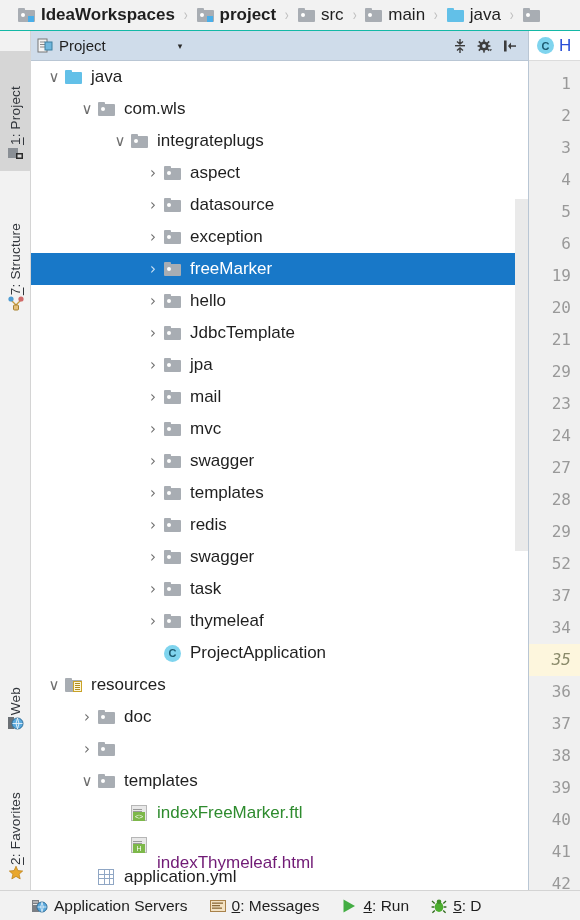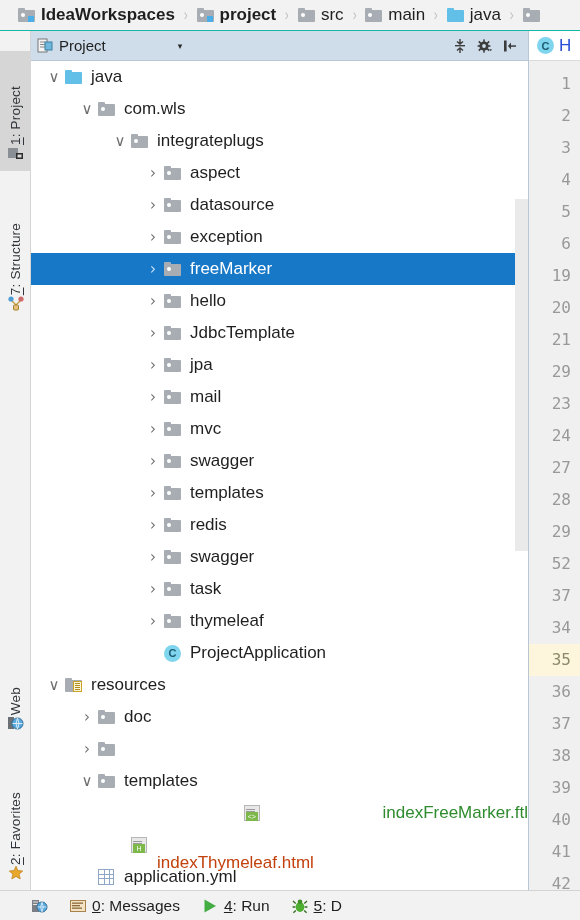--- a/index.html
+++ b/index.html
@@ -90,21 +90,21 @@
   .row.sel { background: #1878c8; color: #ffffff; }
   .row .arrow {
     width: 22px; text-align: center; font-size: 15px; color: #6e6e6e;
     flex: 0 0 auto; font-family: "DejaVu Sans", sans-serif;
   }
   .row.sel .arrow { color: #cfe4f5; }
   .row .arrow.blank { color: transparent; }
   .row .ico-wrap { width: 24px; display: flex; align-items: center; flex: 0 0 auto; }
   .row .label { padding-left: 2px; }
   .row .label.green { color: #2e8b2e; }
-  .row .label.bluefile { color: #c2410c; margin-top: 36px; }
+  .row .label.bluefile { color: #701a75; margin-top: 36px; }
 
   
   .classico { width: 17px; height: 17px; border-radius: 50%; background: #7fd4ee;
               display: flex; align-items: center; justify-content: center;
               font-size: 11px; font-weight: bold; color: #1c5a70; }
   
   .fileico { position: relative; width: 16px; height: 16px; background: #e8e8e8; border: 1px solid #b6b6b6; }
   .fileico i { position: absolute; left: 1px; right: 4px; height: 1px; background: #9a9a9a; }
   .fileico .badge { position: absolute; left: 1px; bottom: -1px; width: 12px; height: 9px;
                     background: #7db84a; color: #fff; font-size: 7px; line-height: 9px; text-align: center; }
@@ -120,21 +120,21 @@
   .editor {
     position: absolute; left: 528px; top: 31px; width: 52px; height: 859px;
     background: #ffffff; border-left: 1px solid #b9c6d4;
   }
   .ed-tabbar { height: 30px; background: #ffffff; display: flex; align-items: center;
                padding-left: 8px; gap: 5px; border-bottom: 1px solid #dcdcdc; }
   .ed-tabbar .tablbl { font-size: 17px; color: #2a4fd7; }
   .gutter { position: relative; height: 829px; background: #f0f0f0; padding-top: 7px; }
   .gline { height: 32px; line-height: 32px; text-align: right; padding-right: 9px;
            font-family: "DejaVu Sans Mono", monospace; font-size: 16px; color: #999999; }
-  .gline.hl { background: #fdf6dd; color: #8a8a6a; }
+  .gline.hl { background: #fdf6dd; color: #8a8a6a; font-style: italic; }
 
   
   .statusbar {
     position: absolute; left: 0; bottom: 0; width: 580px; height: 30px;
     background: #f2f2f2; border-top: 1px solid #d4d4d4;
     display: flex; align-items: center; gap: 22px; padding-left: 32px;
     overflow: hidden; white-space: nowrap;
   }
   .sb-item { display: flex; align-items: center; gap: 6px; font-size: 15.5px; color: #1f1f1f; }
   .sb-item u { text-decoration: underline; }
@@ -529,21 +529,21 @@
           <span class="arrow">∨</span>
           <span class="ico-wrap">
             <span class="fi grey">
               <span class="tab"></span>
               <span class="body"></span>
               <span class="dot"></span>
             </span>
           </span>
           <span class="label ">templates</span>
         </div>
-        <div class="row" style="padding-left: 78px; justify-content: space-between;">
+        <div class="row" style="padding-left: 78px;">
           <span class="arrow blank"></span>
           <span class="ico-wrap">
             <span class="fileico">
               <i style="top:3px"></i>
               <i style="top:5px"></i>
               <i style="top:7px"></i>
               <span class="badge">&lt;&gt;</span>
             </span>
           </span>
           <span class="label green">indexFreeMarker.ftl</span>
@@ -614,20 +614,21 @@
 
   <div class="statusbar" id="statusbar">
       <div class="sb-item">
         <span class="sb-ico"><svg width="16" height="16" viewBox="0 0 16 16">
             <rect x="0" y="2" width="7" height="12" fill="#7b7f85"></rect>
             <rect x="1" y="3.5" width="5" height="1" fill="#e6e6e6"></rect>
             <rect x="1" y="6" width="5" height="1" fill="#e6e6e6"></rect>
             <circle cx="10" cy="9" r="5" fill="#5aa9dd" stroke="#2f6e99"></circle>
             <path d="M5.5 9 h9 M10 4.2 q2.6 4.8 0 9.6 M10 4.2 q-2.6 4.8 0 9.6" stroke="#eaf4fb" stroke-width="0.8" fill="none"></path>
           </svg></span>
+        <span>Application Servers</span>
       </div>
       <div class="sb-item">
         <span class="sb-ico"><svg width="16" height="16" viewBox="0 0 16 16">
             <rect x="0.5" y="2.5" width="15" height="11" fill="#f3e2c3" stroke="#a8824a"></rect>
             <rect x="2" y="4.5" width="11" height="1.3" fill="#8b6a3a"></rect>
             <rect x="2" y="7" width="8" height="1.3" fill="#8b6a3a"></rect>
             <rect x="2" y="9.5" width="10" height="1.3" fill="#8b6a3a"></rect>
           </svg></span>
         <span><u>0</u>: Messages</span>
       </div>

